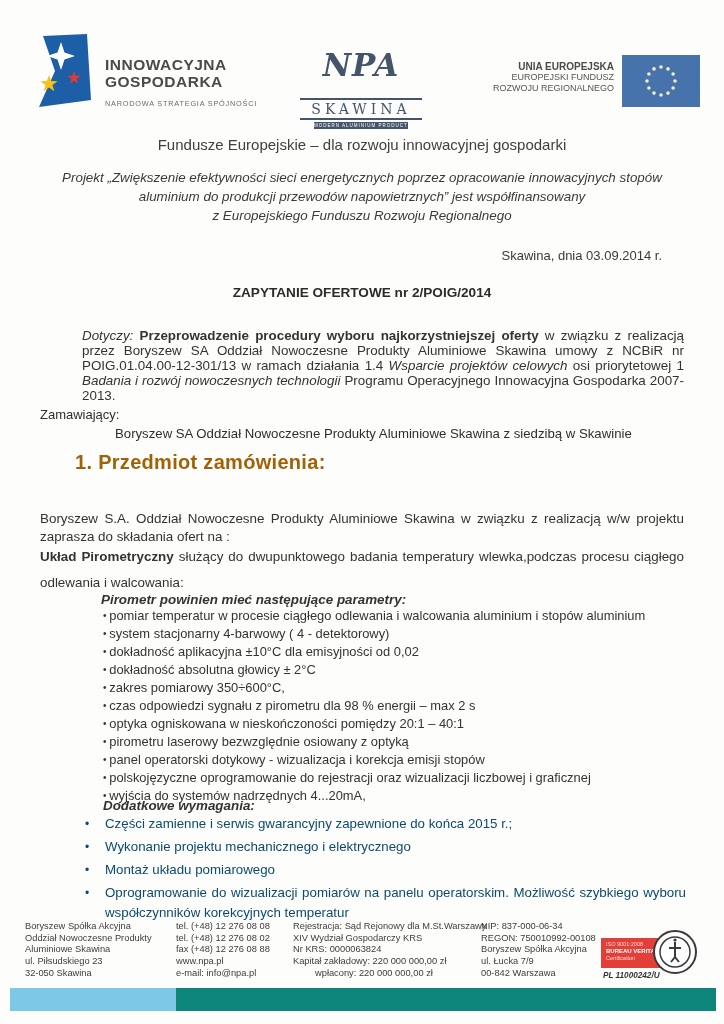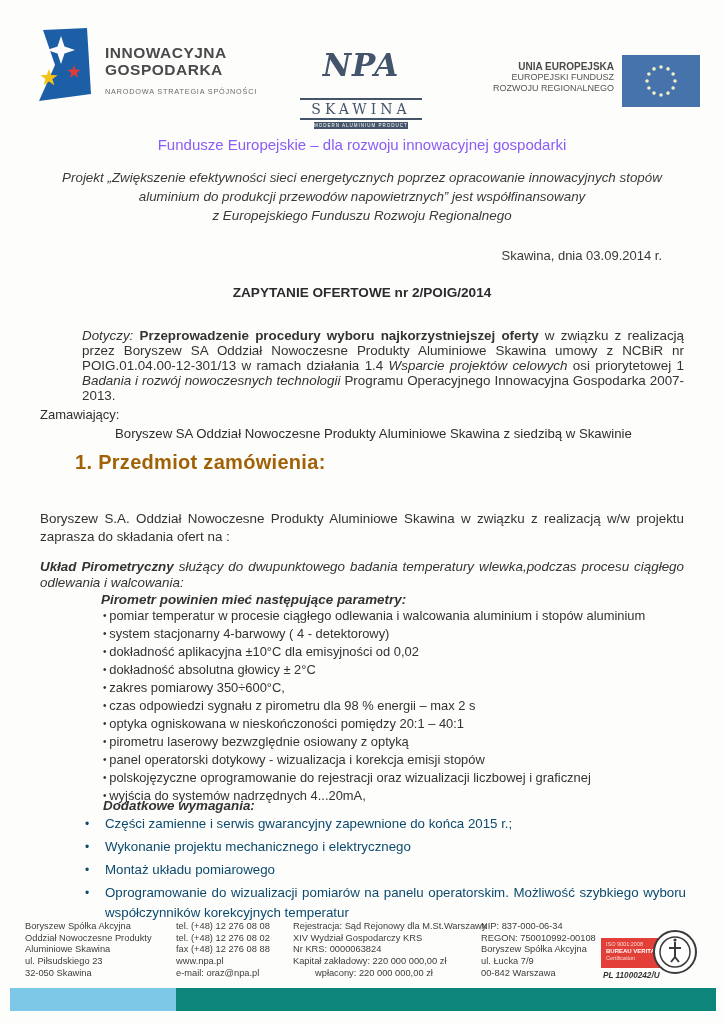--- a/index.html
+++ b/index.html
@@ -2,45 +2,45 @@
 <html lang="pl"><head>
 <meta charset="utf-8">
 <style>
   html,body{margin:0;padding:0;background:#888;}
   .page{
     position:relative; width:724px; height:1024px; background:#fdfdfc;
     font-family:"Liberation Sans", sans-serif; color:#2e2e2e; margin:0 auto;
     overflow:hidden;
   }
   
-  .logo-ig{position:absolute; left:33px; top:28px; display:flex; align-items:center;}
+  .logo-ig{position:absolute; left:33px; top:34px; display:flex; align-items:flex-end;}
   .logo-ig .txt{margin-left:12px; margin-top:10px;}
   .logo-ig .t1{font-weight:bold; font-size:15.5px; letter-spacing:.5px; color:#4a4a4a; line-height:17px;}
   .logo-ig .sub{font-size:7.3px; letter-spacing:.8px; color:#6a6a6a; margin-top:9px;}
   .logo-npa{position:absolute; left:300px; top:50px; width:122px; text-align:center; color:#44546a;}
   .npa-name{font-family:"DejaVu Serif", serif; font-style:italic; font-weight:bold; font-size:31px; line-height:30px; letter-spacing:1px;}
   .npa-city{font-family:"DejaVu Serif", serif; font-size:14px; letter-spacing:4px; border-top:2px solid #44546a; border-bottom:2px solid #44546a; padding:1px 0; margin-top:18px;}
   .npa-tag{background:#44546a; color:#fff; font-size:4.5px; letter-spacing:1px; padding:1px 0; margin:2px 14px 0 14px; white-space:nowrap; overflow:hidden;}
   .logo-eu{position:absolute; right:24px; top:55px; display:flex; align-items:flex-start;}
   .logo-eu .txt{text-align:right; margin-right:8px; margin-top:6px; color:#555;}
   .logo-eu .t1{font-weight:bold; font-size:10px; color:#4a4a4a;}
   .logo-eu .t2{font-size:9px; line-height:11px;}
   
-  .banner{position:absolute; left:0; right:0; top:136px; text-align:center; font-size:15px; color:#8b5cf6;}
+  .banner{position:absolute; left:0; right:0; top:136px; text-align:center; font-size:15px; color:#404040;}
   .project{position:absolute; left:0; right:0; top:168px; text-align:center; font-style:italic; font-size:13.4px; line-height:19px; color:#3a3a3a;}
   .dateline{position:absolute; right:62px; top:248px; font-size:13px; color:#3a3a3a;}
   .doc-title{position:absolute; left:0; right:0; top:285px; text-align:center; font-weight:bold; font-size:13.6px; color:#2b2b2b;}
   
   .para{position:absolute; left:40px; right:40px; font-size:13.4px; text-align:justify; color:#333;}
   .dotyczy{top:315px; line-height:15px;margin-left:42px;}
   .zam-label{position:absolute; left:40px; top:407px; font-size:13px;}
   .zam-value{position:absolute; left:115px; top:426px; font-size:13.2px;}
   .h1{position:absolute; left:75px; top:451px; font-size:20px; font-weight:bold; color:#a16207; letter-spacing:.3px;}
   .intro{top:497px; line-height:18px;}
-  .uklad{top:546px; line-height:16px;font-style:italic;}
+  .uklad{top:531px; line-height:26px;}
   .pir-head{position:absolute; left:101px; top:592px; font-size:13.4px; font-weight:bold; font-style:italic; color:#333;}
   ul.pir{position:absolute; left:103px; top:607px; right:30px; margin:0; padding:0; list-style:none;
          font-size:12.9px; line-height:18px; color:#333;}
   ul.pir li::before{content:"• "; font-size:10px; vertical-align:1px;}
   .dod-head{position:absolute; left:103px; top:798px; font-size:13.4px; font-weight:bold; font-style:italic; color:#333;}
   ul.dod{position:absolute; left:85px; top:814px; right:38px; margin:0; padding:0; list-style:none;
          font-size:13.3px; line-height:20px; color:#0c4a6e;}
   ul.dod li{padding-left:20px; position:relative; margin-bottom:3px; text-align:justify;}
   ul.dod li::before{content:"•"; position:absolute; left:0; top:0; font-size:12px;}
   
@@ -155,21 +155,21 @@
     <div>Oddział Nowoczesne Produkty</div>
     <div>Aluminiowe Skawina</div>
     <div>ul. Piłsudskiego 23</div>
     <div>32-050 Skawina</div>
   </div>
   <div class="f-col f2">
     <div>tel. (+48) 12 276 08 08</div>
     <div>tel. (+48) 12 276 08 02</div>
     <div>fax (+48) 12 276 08 88</div>
     <div>www.npa.pl</div>
-    <div>e-mail: oraz@npa.pl</div>
+    <div>e-mail: info@npa.pl</div>
   </div>
   <div class="f-col f3">
     <div>Rejestracja: Sąd Rejonowy dla M.St.Warszawy</div>
     <div>XIV Wydział Gospodarczy KRS</div>
     <div>Nr KRS: 0000063824</div>
     <div>Kapitał zakładowy: 220 000 000,00 zł</div>
     <div class="indent">wpłacony: 220 000 000,00 zł</div>
   </div>
   <div class="f-col f4">
     <div>NIP: 837-000-06-34</div>

